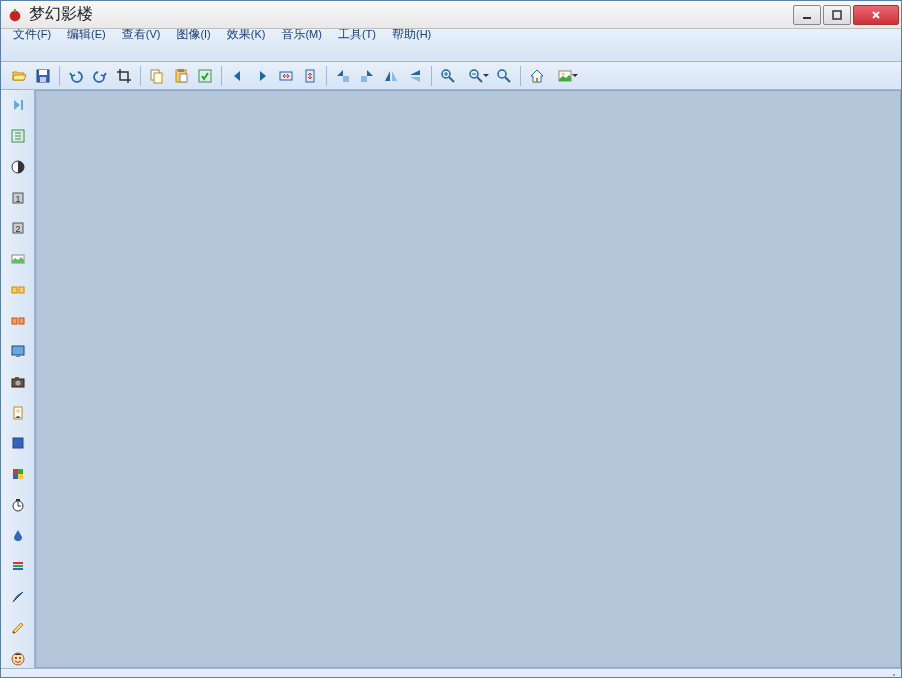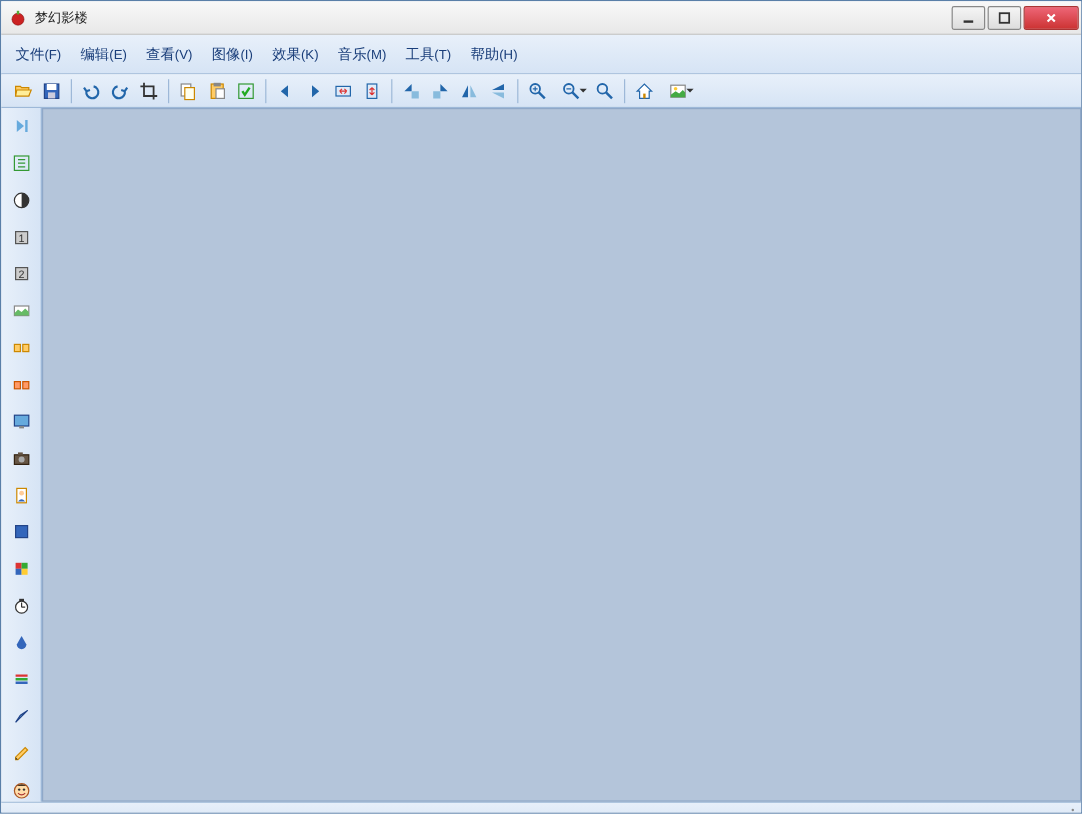--- a/index.html
+++ b/index.html
@@ -1,25 +1,25 @@
 <!DOCTYPE html>
 <html><head>
 <meta charset="utf-8">
 <style>
 *{box-sizing:border-box;margin:0;padding:0}
 body{font-family:"Microsoft YaHei","SimSun",Arial,sans-serif;font-size:12px;background:#fff;width:902px;height:678px;overflow:hidden;border:1px solid #5a7fa8}
 .titlebar{height:28px;background:linear-gradient(to bottom,#f8f8f8,#e8e8e8);display:flex;align-items:center;border-bottom:1px solid #c0c0c0;position:relative}
 .app-icon{width:16px;height:16px;margin:0 6px;display:flex;align-items:center;justify-content:center}
 .app-icon svg{width:16px;height:16px}
-.title-text{font-size:11px;color:#222;flex:1}
+.title-text{font-size:16px;color:#222;flex:1}
 .win-controls{display:flex;height:20px;margin-right:2px}
 .win-btn{width:28px;height:20px;display:flex;align-items:center;justify-content:center;border:1px solid #888;border-radius:2px;margin-left:2px;background:linear-gradient(to bottom,#f5f5f5,#ddd);cursor:pointer}
 .win-btn.close{width:46px;background:linear-gradient(to bottom,#e67,#c33);border-color:#a33}
 .win-btn svg{width:10px;height:10px}
-.menubar{height:19px;background:linear-gradient(to bottom,#e8f0fa,#d6e4f5);display:flex;align-items:center;padding:16px 4px;border-bottom:1px solid #9db8d8}
+.menubar{height:19px;background:linear-gradient(to bottom,#e8f0fa,#d6e4f5);display:flex;align-items:flex-end;padding:16px 4px;border-bottom:1px solid #9db8d8}
 .menu-item{padding:2px 8px;color:#1a3e7a;cursor:pointer;font-size:12px}
 .menu-item .hotkey{font-size:11px}
 .toolbar{height:28px;background:linear-gradient(to bottom,#e8f0fa,#d6e4f5);display:flex;align-items:center;padding:0 6px;border-bottom:1px solid #9db8d8}
 .tbtn{width:22px;height:22px;display:flex;align-items:center;justify-content:center;cursor:pointer;border-radius:2px;margin:0 1px}
 .tbtn svg{width:16px;height:16px}
 .tbtn.dd{width:30px;position:relative}
 .tbtn.dd:after{content:"";position:absolute;right:2px;top:9px;border-left:3px solid transparent;border-right:3px solid transparent;border-top:3px solid #333}
 .sep{width:1px;height:20px;background:#9db8d8;margin:0 4px}
 .workspace{display:flex;height:578px;background:#b4c5da}
 .sidebar{width:34px;background:linear-gradient(to right,#e8f0fa,#d6e4f5);border-right:1px solid #9db8d8;display:flex;flex-direction:column;align-items:center;padding-top:6px;gap:12px}

